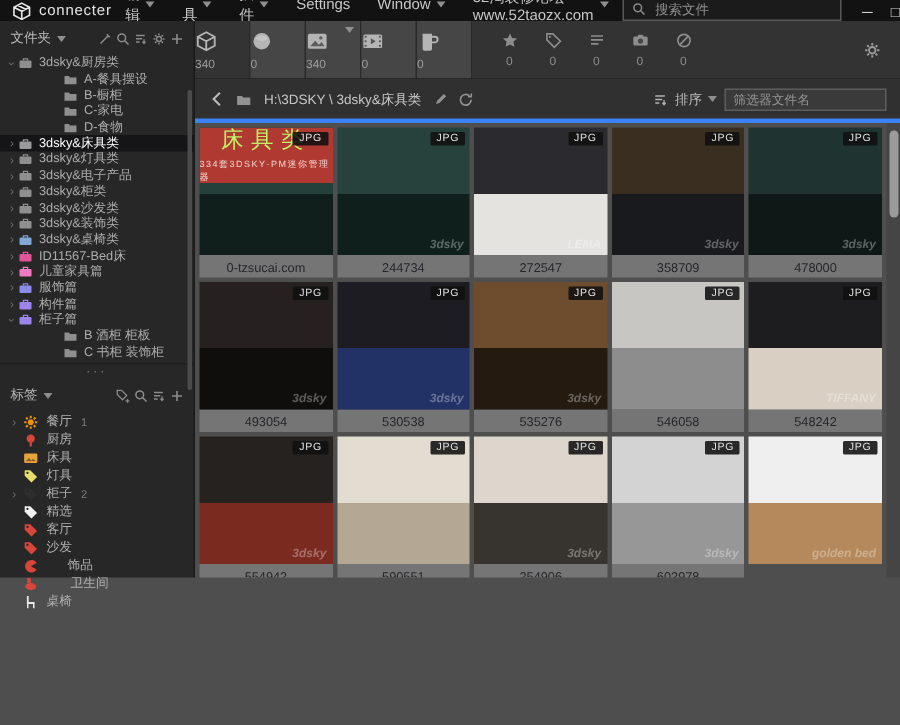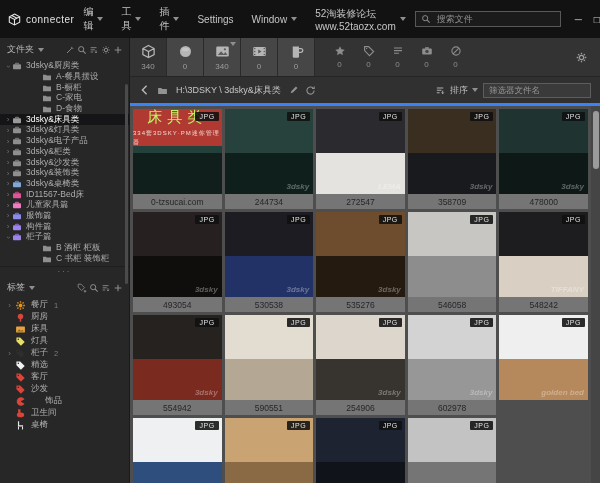--- a/index.html
+++ b/index.html
@@ -1,30 +1,30 @@
 <!DOCTYPE html>
 <html><head>
 <meta charset="utf-8">
 <style>
   html,body{margin:0;padding:0;}
   body{width:600px;height:483px;overflow:hidden;background:#4e4e4e;
        font-family:"Liberation Sans",sans-serif;-webkit-user-select:none;user-select:none;}
   svg{display:block;}
   
-  #titlebar{height:38px;background:#121212;display:flex;align-items:center;padding:0 8px;box-sizing:border-box;}
+  #titlebar{height:14px;background:#121212;display:flex;align-items:flex-end;padding:0 8px;box-sizing:border-box;}
   .logo{display:flex;align-items:center;gap:5px;width:86px;}
   .logo-text{color:#e3e3e3;font-size:10px;letter-spacing:.5px;}
   .menu{display:flex;align-items:center;gap:4px;color:#c6c6c6;font-size:10px;padding:0 9px;height:22px;cursor:default;}
   .caret{width:0;height:0;border-left:3px solid transparent;border-right:3px solid transparent;border-top:4px solid #8f8f8f;}
   .searchbox{margin-left:auto;width:134px;height:14px;border:1px solid #585858;background:#1b1b1b;display:flex;align-items:center;gap:4px;padding:0 5px;}
   .searchbox input{flex:1;background:transparent;border:none;outline:none;color:#bbb;font-size:9px;font-family:inherit;min-width:0;}
   .winctl{display:flex;align-items:center;gap:12px;margin-left:14px;color:#d0d0d0;font-size:10px;}
   .winctl span{cursor:default;}
   
-  #app{display:flex;height:461px;}
+  #app{display:flex;height:371px;}
   
   #sidebar{width:130px;background:#272727;border-right:1px solid #1a1a1a;box-sizing:border-box;display:flex;flex-direction:column;position:relative;}
   .panel-header{height:23px;display:flex;align-items:center;padding:0 5px 0 7px;gap:3px;color:#b8b8b8;font-size:9px;flex:none;}
   .ph-title{display:flex;align-items:center;gap:4px;margin-right:auto;}
   .hicon{opacity:.85;padding:1px;}
   #folder-list{flex:none;}
   .trow{height:10.7px;display:flex;align-items:center;color:#adadad;font-size:8.5px;cursor:default;white-space:nowrap;overflow:hidden;}
   .trow .exp{width:8px;text-align:center;color:#6f6f6f;font-size:8px;flex:none;display:inline-block;}
   .trow .exp.open{transform:rotate(90deg);}
   .trow .ticon{flex:none;margin-right:4px;}
@@ -32,21 +32,21 @@
   .trow.lvl1{padding-left:34px;align-items:center;}
   .trow.selected{background:#151517;color:#fff;}
   .tags-handle{height:9px;display:flex;align-items:center;justify-content:center;color:#7a7a7a;font-size:8px;letter-spacing:2px;border-top:1px solid #1e1e1e;margin-top:2px;}
   .tagrow{height:12px;display:flex;align-items:center;color:#b0b0b0;font-size:8.5px;padding-left:6px;gap:2px;}
   .tagrow .exp{width:7px;color:#6f6f6f;font-size:8px;text-align:center;}
   .tagrow .count{color:#7c7c7c;font-size:7.5px;margin-left:4px;}
   .side-scroll{position:absolute;right:1px;top:46px;width:3px;height:200px;background:#4b4b4b;border-radius:2px;}
   
   #main{flex:1;display:flex;flex-direction:column;min-width:0;}
   #tabsbar{height:38px;background:#333;border-bottom:1px solid #252525;display:flex;align-items:stretch;flex:none;}
-  .typebtn{width:36px;display:flex;flex-direction:column;align-items:center;justify-content:center;gap:3px;color:#9c9c9c;font-size:8px;position:relative;border-right:1px solid #2a2a2a;cursor:default;}
+  .typebtn{width:36px;display:flex;flex-direction:column;align-items:flex-start;justify-content:center;gap:3px;color:#9c9c9c;font-size:8px;position:relative;border-right:1px solid #2a2a2a;cursor:default;}
   .typebtn.light{background:#464646;}
   .typebtn .cm{position:absolute;top:4px;right:4px;}
   .flaggroup{display:flex;margin-left:10px;}
   .flagbtn{width:29px;display:flex;flex-direction:column;align-items:center;justify-content:center;gap:3px;color:#8d8d8d;font-size:8px;cursor:default;}
   .tab-gear{margin-left:auto;align-self:center;margin-right:12px;cursor:default;}
   #pathbar{height:26px;background:#303030;border-bottom:3px solid #3b82f6;display:flex;align-items:center;padding:0 9px;gap:6px;flex:none;color:#c6c6c6;font-size:9px;}
   .pb-ic{opacity:.9;cursor:default;}
   #path-text{margin:0 2px;white-space:nowrap;}
   .pb-right{margin-left:auto;display:flex;align-items:center;gap:5px;font-family:Liberation Serif, serif;}
   .sortbtn{display:flex;align-items:center;gap:4px;color:#bdbdbd;cursor:default;}
@@ -460,21 +460,21 @@
           <span style="margin-left:17px">饰品</span>
         </div>
         <div class="tagrow">
           <span class="exp"></span>
           <span>
             <svg viewBox="0 0 12 12" width="11" height="11">
               <rect x="3.4" y="1.4" width="2.6" height="4" fill="#d8453a"></rect>
               <ellipse cx="6" cy="7.6" rx="4" ry="2.6" fill="#d8453a"></ellipse>
             </svg>
           </span>
-          <span style="margin-left:3px">卫生间</span>
+          <span style="margin-left:19px">卫生间</span>
         </div>
         <div class="tagrow">
           <span class="exp"></span>
           <span>
             <svg viewBox="0 0 12 12" width="11" height="11">
               <path d="M3.2 1.4h1.3v4.4h4.3V7.2H3.2z" fill="#e8e8e8"></path>
               <path d="M3.8 7.2v3.2 M8.2 7.2v3.2" stroke="#e8e8e8" stroke-width="1.1"></path>
             </svg>
           </span>
           <span style="margin-left:3px">桌椅</span>

